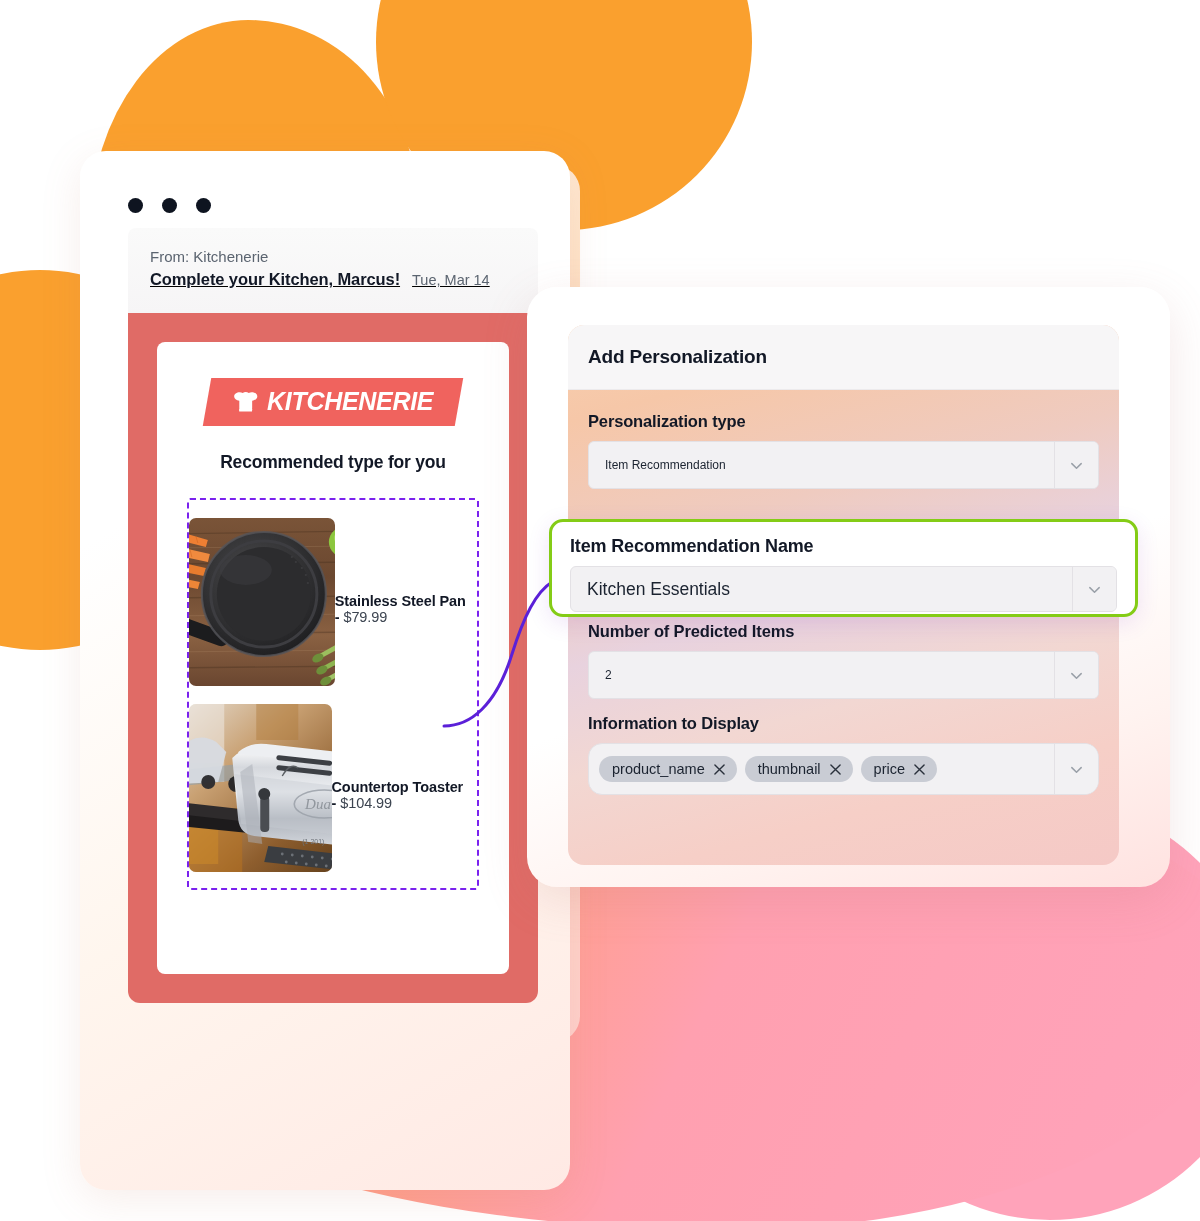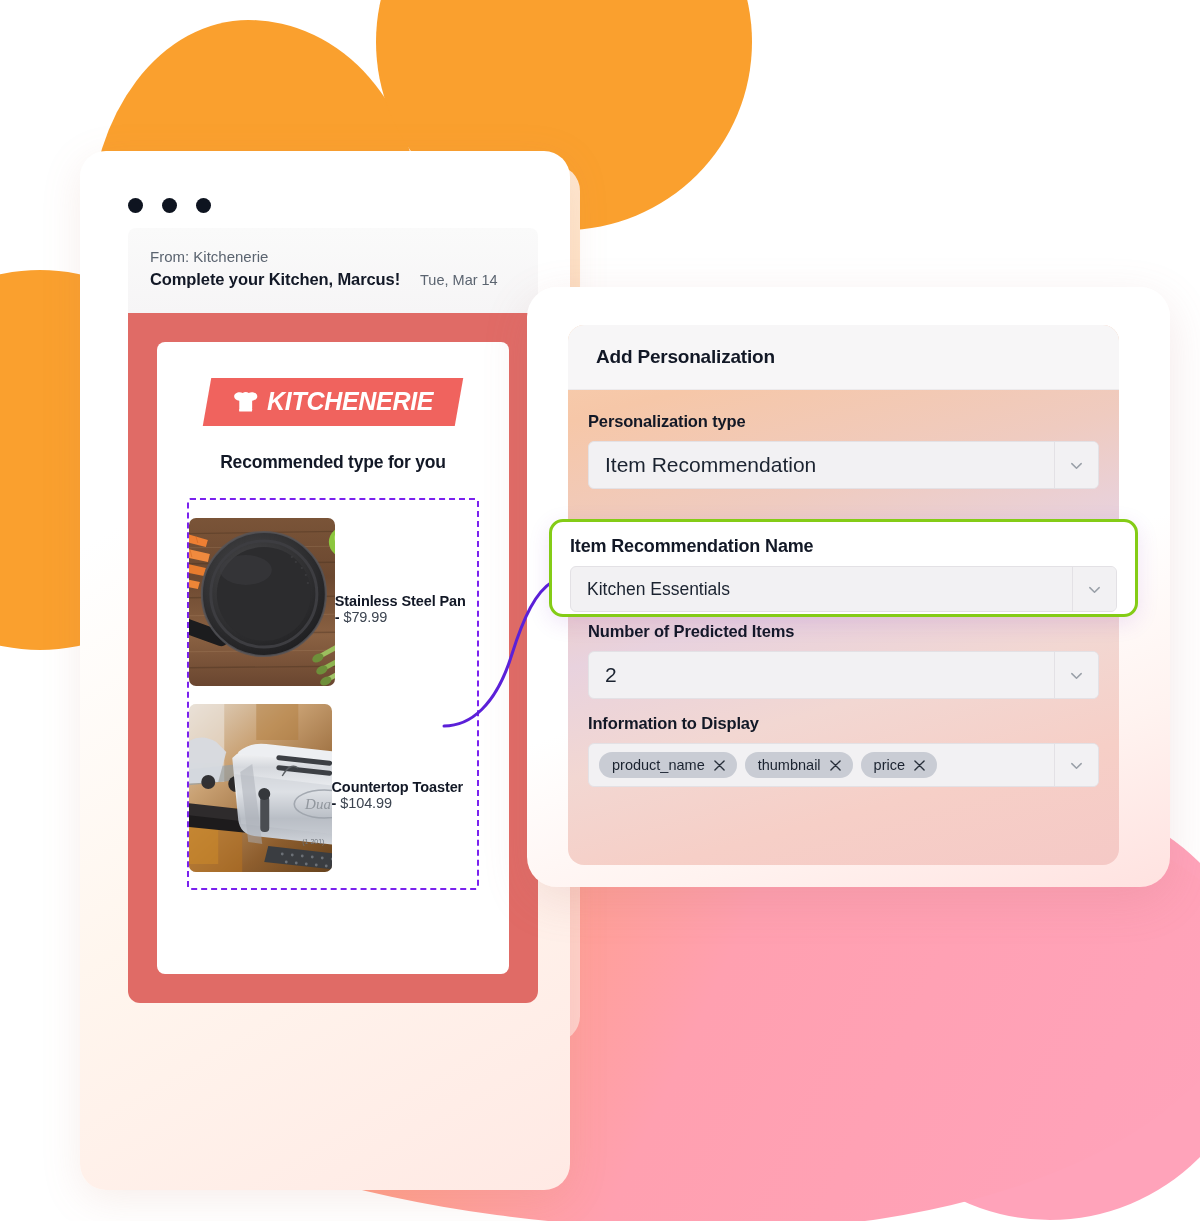--- a/index.html
+++ b/index.html
@@ -83,21 +83,21 @@
     left: 48px; top: 77px;
     width: 410px; height: 85px;
     border-radius: 8px 8px 0 0;
     background: linear-gradient(180deg,#FAFAFA 0%, #F6F5F6 100%);
     padding: 18px 22px 0 22px;
   }
   .email-from {
     font-size: 15px; color: #5B6470; line-height: 21px;
   }
   .email-subject-row {
-    display: flex; align-items: baseline; gap: 20px; margin-top: 3px;
+    display: flex; align-items: baseline; gap: 12px; margin-top: 3px; text-decoration: underline;
   }
   .email-subject {
     font-size: 16.5px; font-weight: bold; color: #121826; letter-spacing: -0.1px;
   }
   .email-date { font-size: 14.5px; color: #5B6470; }
 
   
   .email-body {
     position: absolute;
     left: 48px; top: 162px;
@@ -192,21 +192,21 @@
   }
 
   .panel-header {
     height: 65px;
     background: #F7F6F7;
     display: flex; align-items: center;
     padding: 0 20px;
     border-bottom: 1px solid #ECEAEC;
   }
   .panel-header h2 {
-    font-size: 19px; font-weight: bold; color: #121826; letter-spacing: -0.2px; margin-left: 8px;
+    font-size: 19px; font-weight: bold; color: #121826; letter-spacing: -0.2px;
   }
 
   .panel-body { padding: 22px 20px 0 20px; }
 
   .field { margin-bottom: 15px; }
   .field-label {
     font-size: 16.5px; font-weight: bold; color: #121826;
     letter-spacing: -0.15px; margin-bottom: 10px;
   }
 
@@ -215,32 +215,32 @@
     height: 48px;
     background: #F2F1F3;
     border: 1px solid #E3E1E5;
     border-radius: 6px;
     overflow: hidden;
   }
   .select-value {
     flex: 1;
     display: flex; align-items: center;
     padding: 0 16px;
-    font-size: 21px; color: #1B2330;
+    font-size: 12px; color: #1B2330;
   }
   .select-arrow {
     width: 44px;
     border-left: 1px solid #E3E1E5;
     background: #F2F1F3;
     display: flex; align-items: center; justify-content: center;
   }
   .select-arrow svg { width: 15px; height: 15px; display:block; }
 
   
-  .chips-select { height: 44px; }
+  .chips-select { height: 52px; border-radius: 14px; }
   .chips {
     flex: 1;
     display: flex; align-items: center; gap: 8px;
     padding: 0 10px;
   }
   .chip {
     display: flex; align-items: center; gap: 9px;
     background: #C9CCD4;
     border-radius: 14px;
     padding: 5px 12px 5px 13px;

